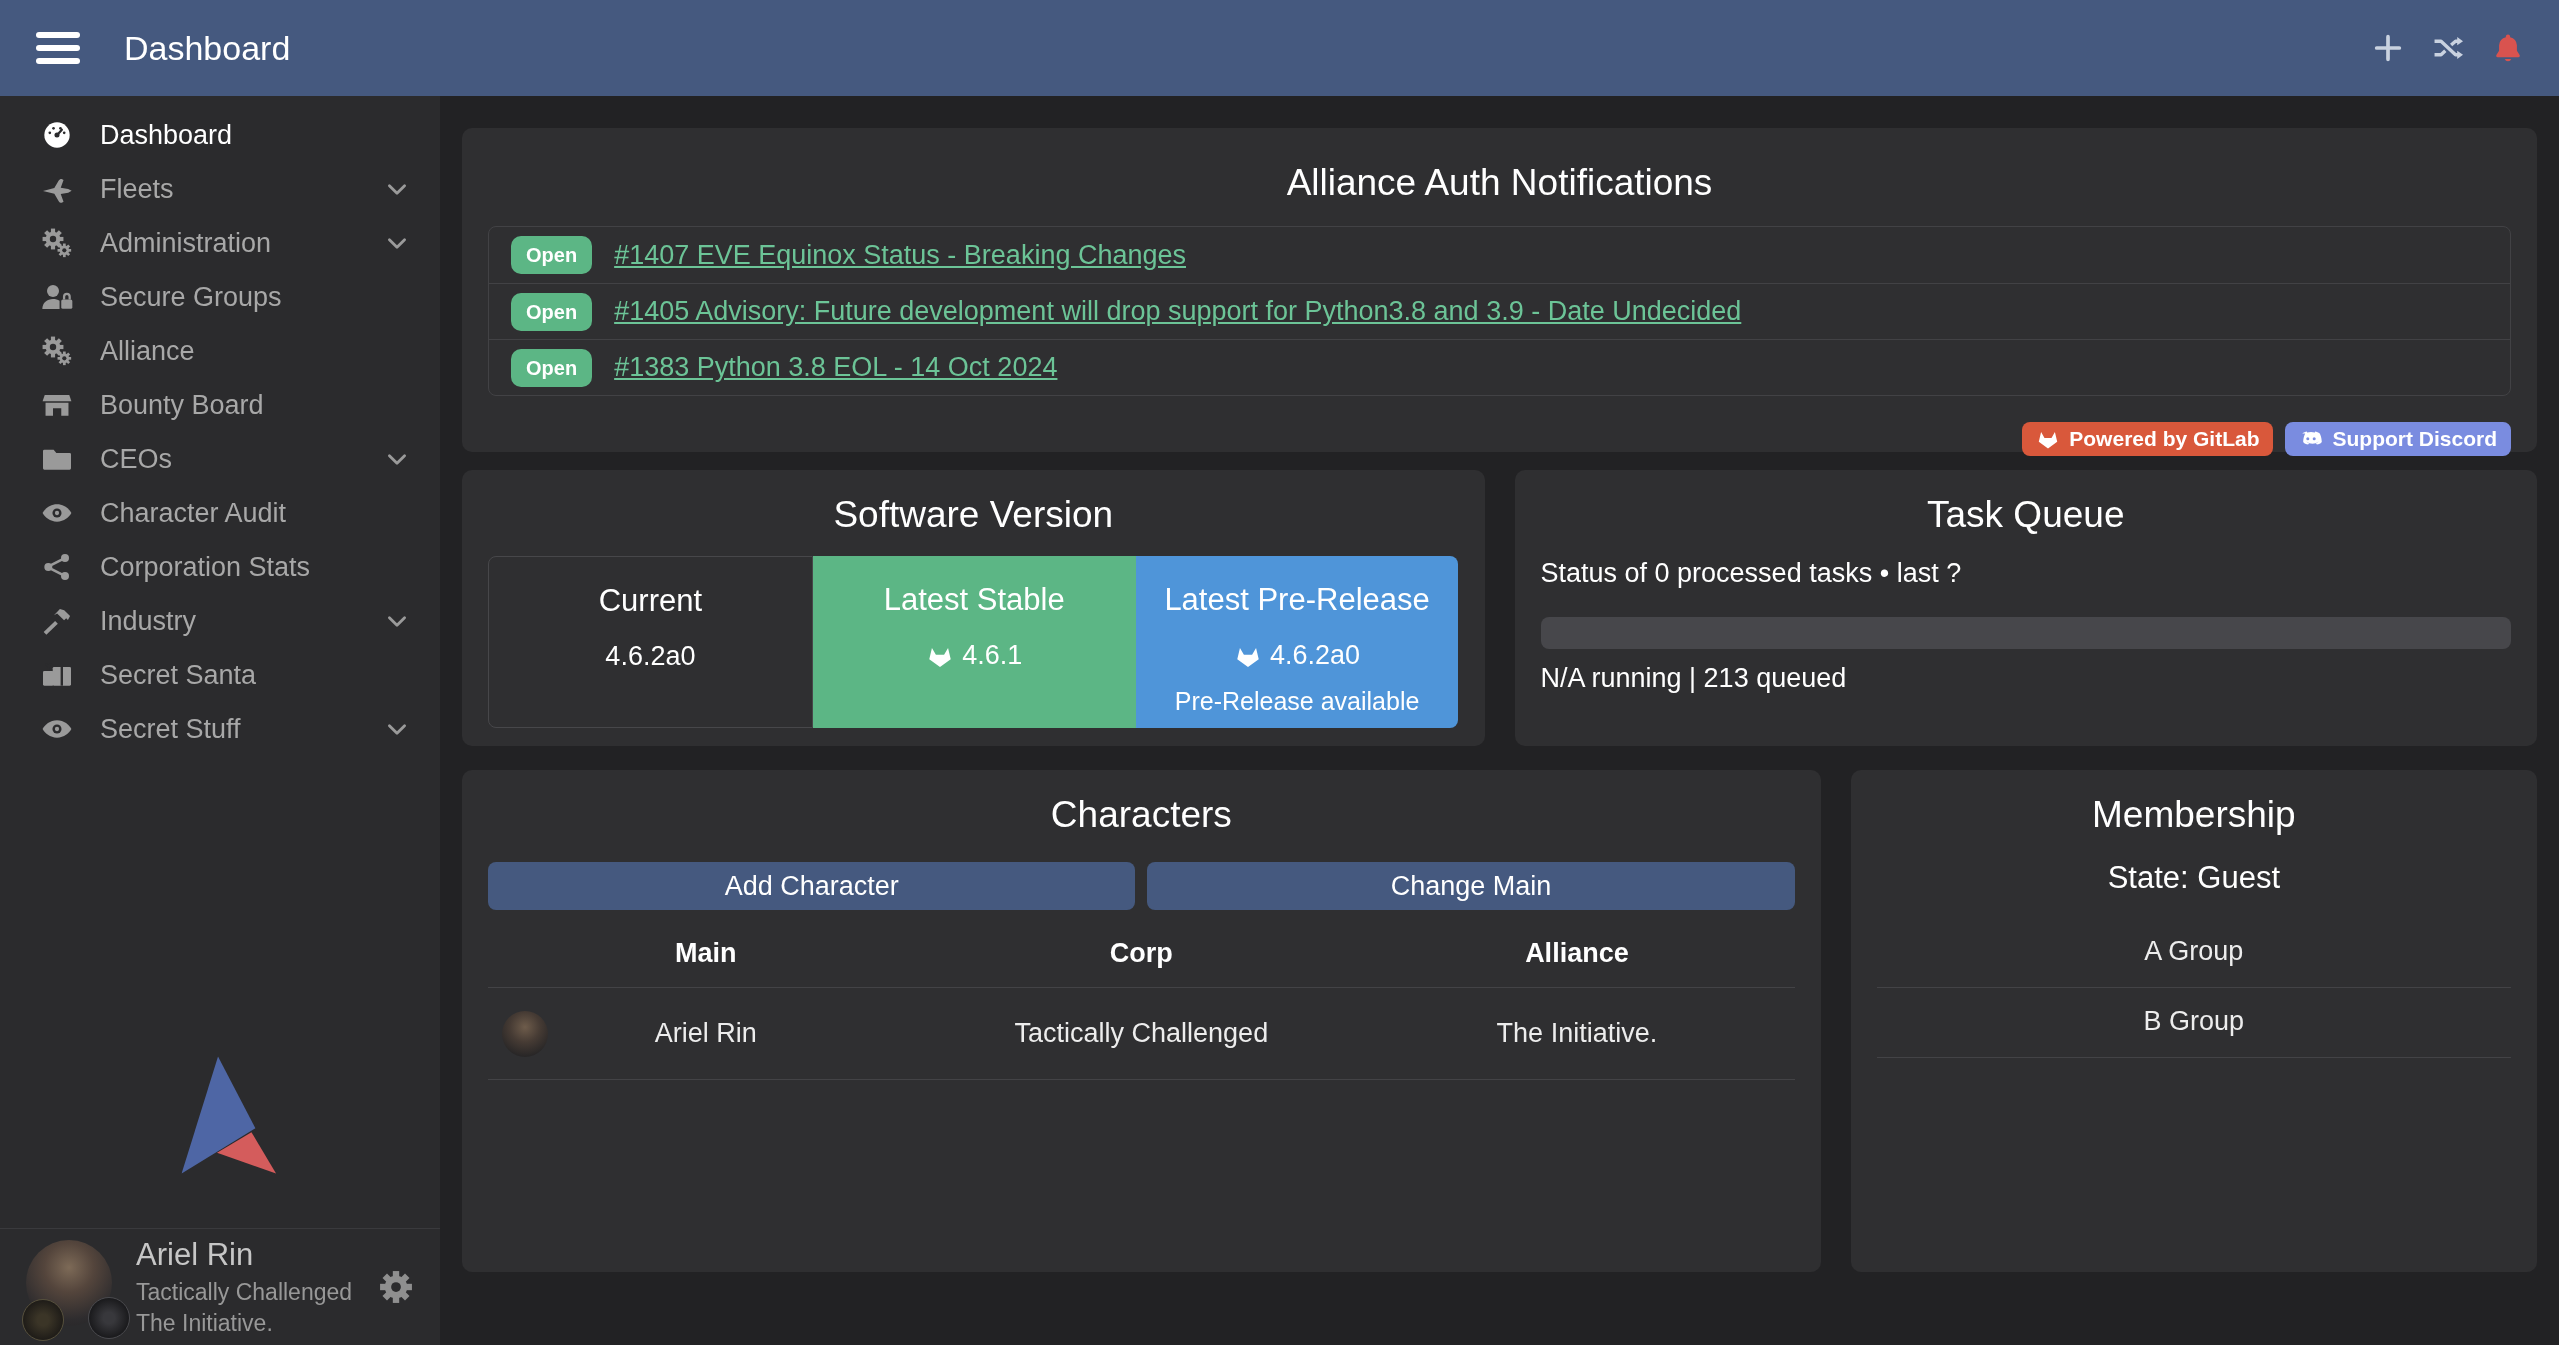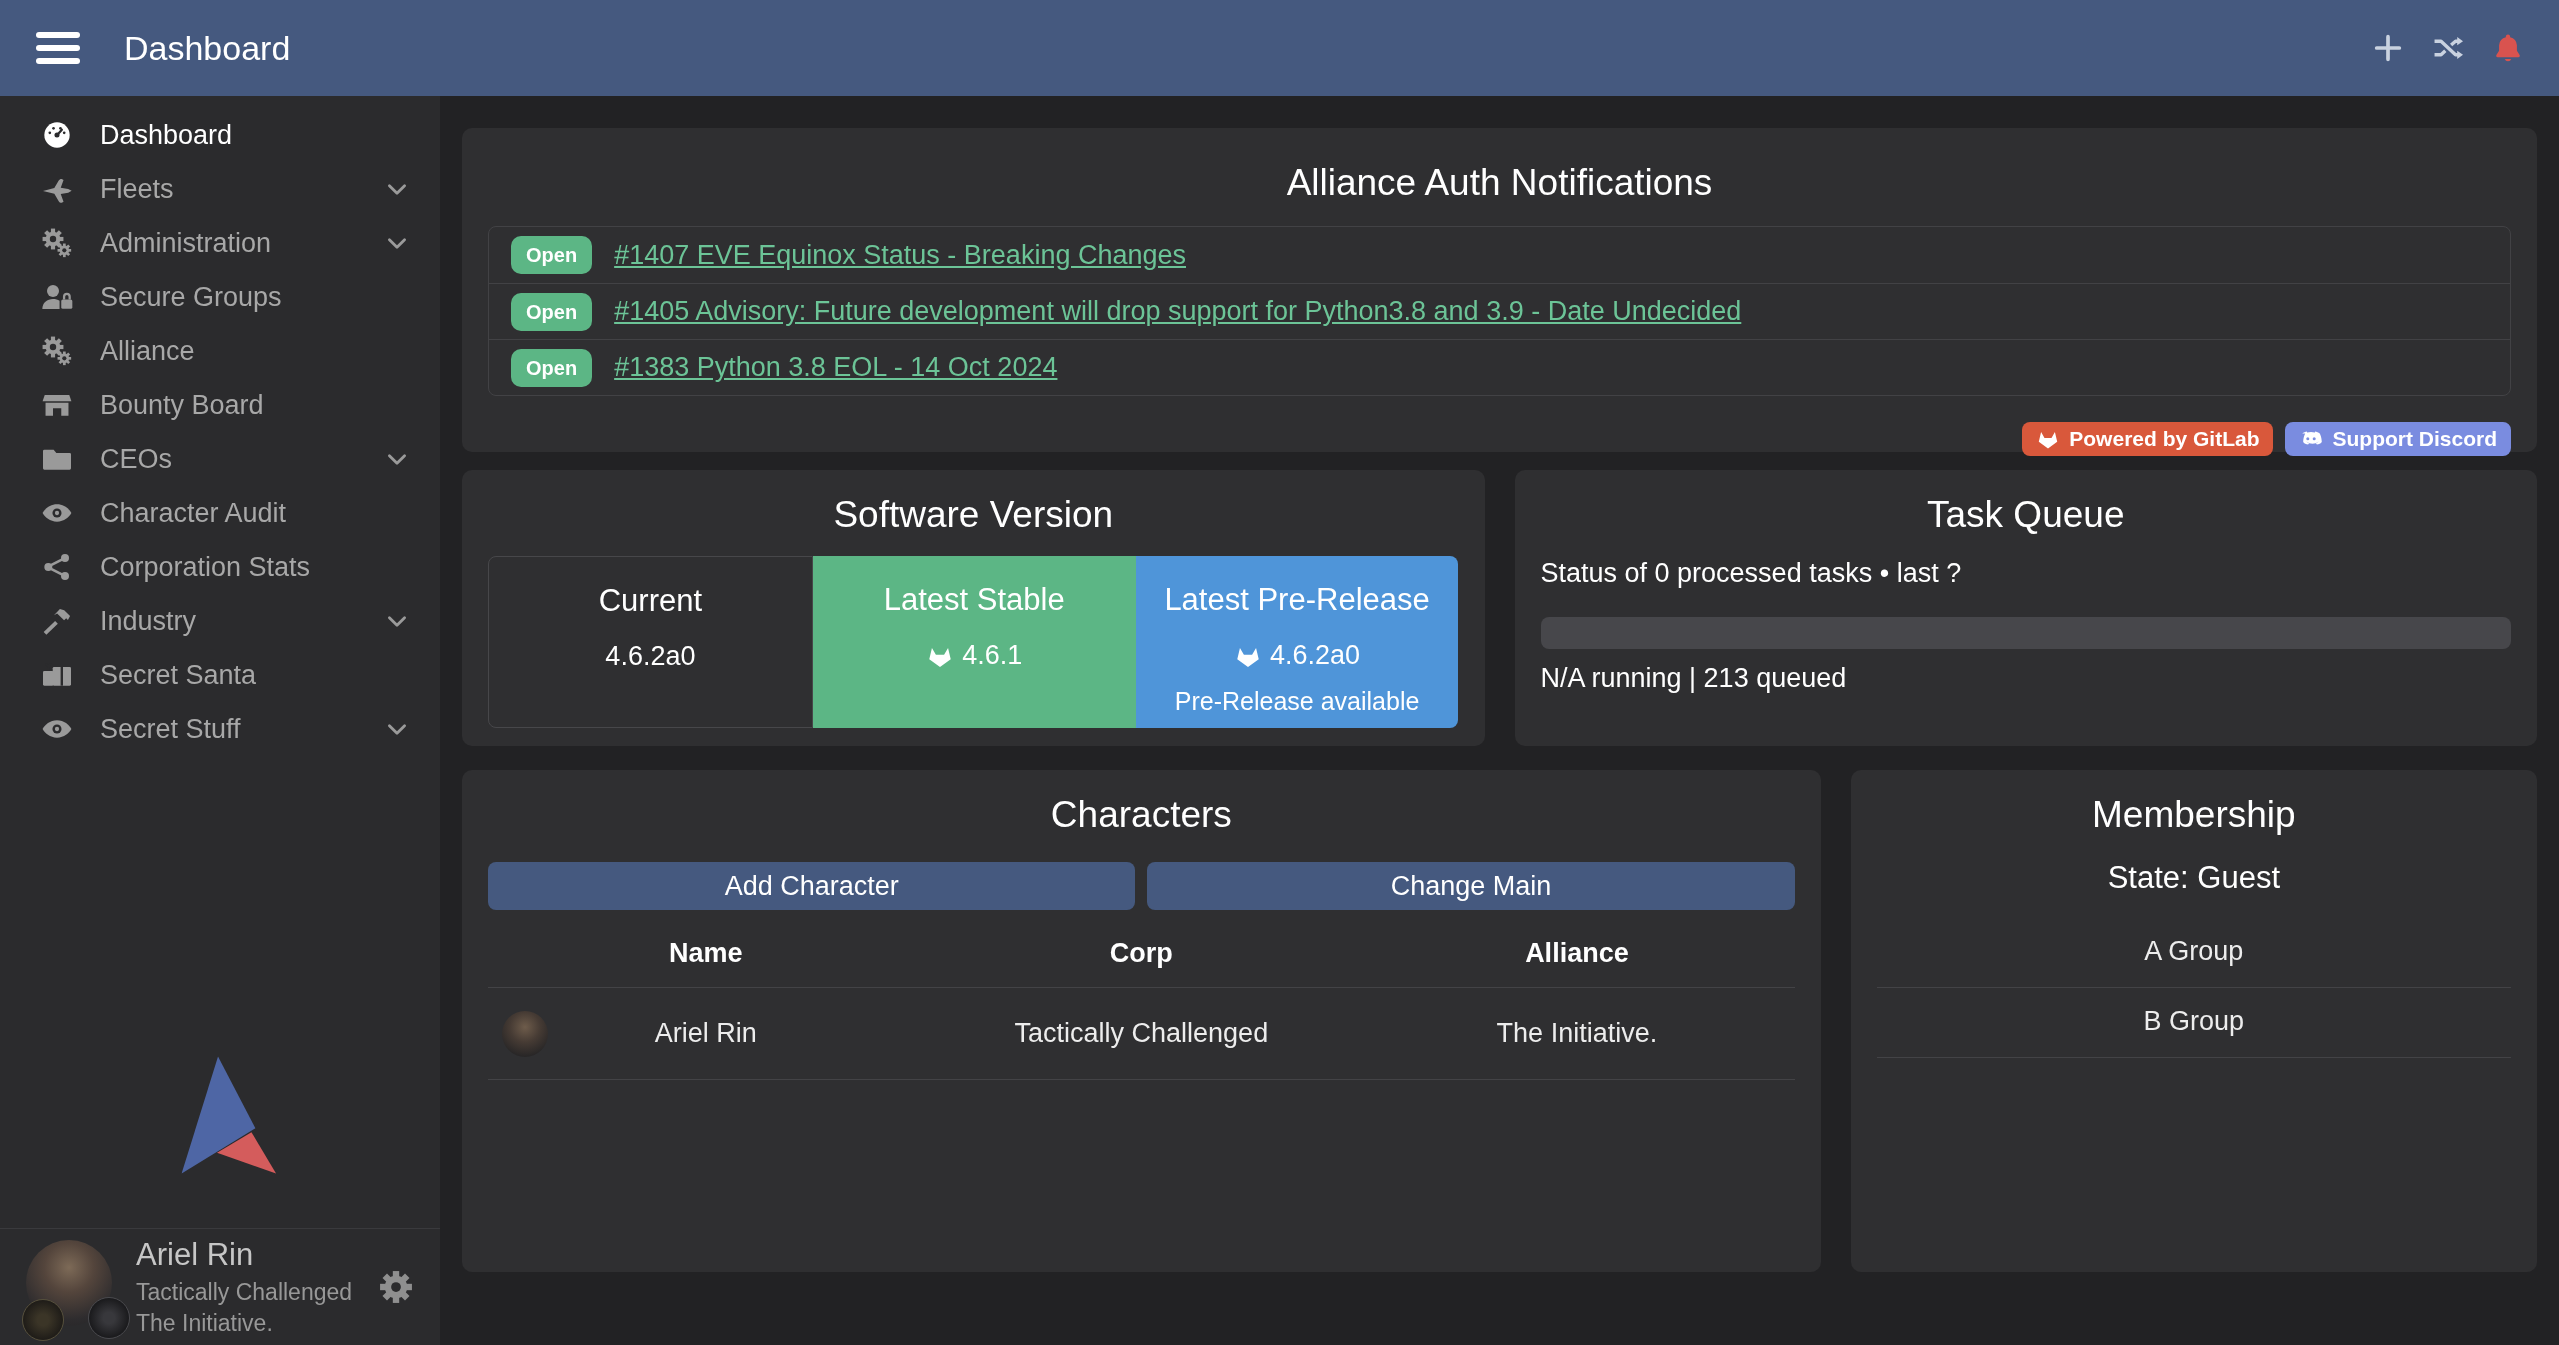--- a/index.html
+++ b/index.html
@@ -427,21 +427,21 @@
 
   <div class="row3">
     <section class="panel chars-panel">
       <h2>Characters</h2>
       <div class="btn-row">
         <button class="btn">Add Character</button>
         <button class="btn">Change Main</button>
       </div>
       <div class="char-table">
         <div class="tr th">
-          <div class="td">Name</div>
+          <div class="td">Main</div>
           <div class="td">Corp</div>
           <div class="td">Alliance</div>
         </div>
         <div class="tr data">
           <div class="td name-td">
             <span class="row-avatar"></span>
             <span>Ariel Rin</span>
           </div>
           <div class="td">Tactically Challenged</div>
           <div class="td">The Initiative.</div>

